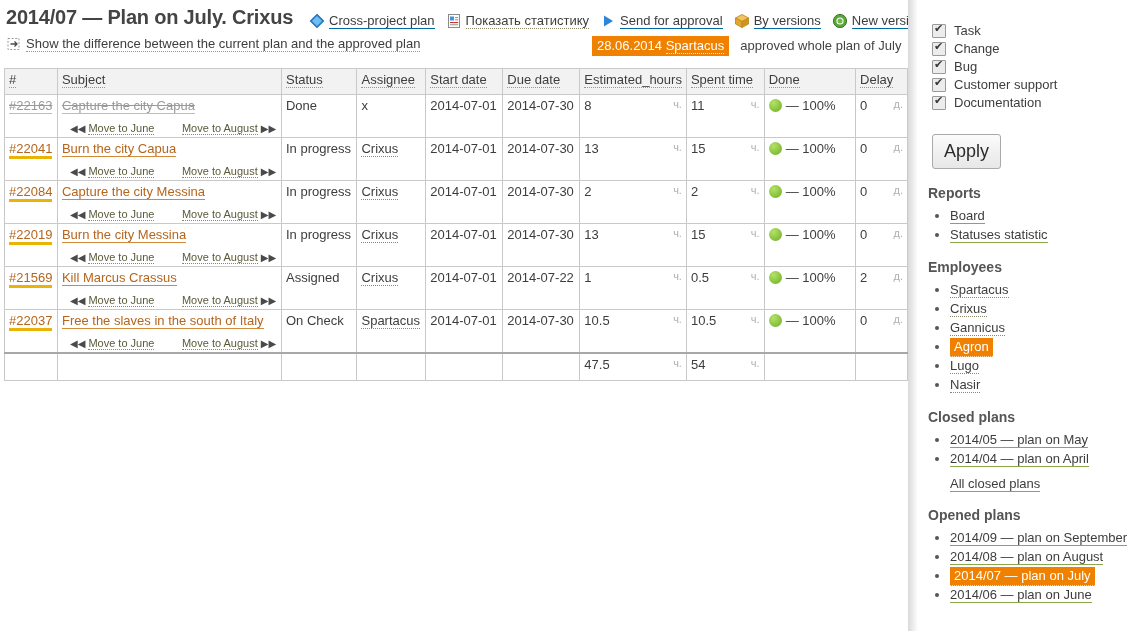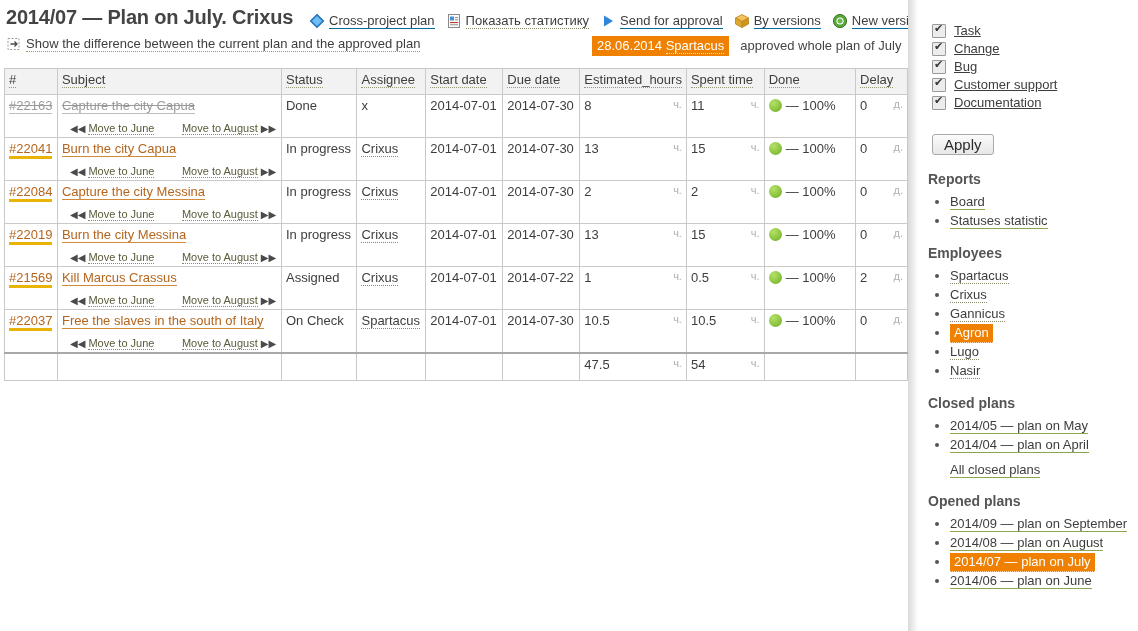--- a/index.html
+++ b/index.html
@@ -84,23 +84,23 @@
          vertical-align:-2px; margin-right:4px;}
   .donetxt{ color:#3d3d3d; }
   tr.total td{ height:20px; border-top:2px solid #a8a8a8; }
 
   
   #right{ padding-top:22px; box-sizing:border-box; }
   .chk-item{ display:flex; align-items:center; height:17px; margin-bottom:1px; padding-left:14px;}
   .cbox{ width:12px; height:12px; border:1px solid #9a9a9a; background:#ececec;
          margin-right:8px; position:relative; border-radius:1px; flex:0 0 auto;}
   .cbox:after{ content:"✔"; position:absolute; left:1px; top:-3px; font-size:11px; color:#3a3a3a; }
-  .chk-lbl{ font-size:13px; color:#3d3d3d;text-decoration:underline; }
+  .chk-lbl{ font-size:13px; color:#3d3d3d; }
   .gap{ height:12px; }
-  .applybtn{ margin:10px 0 0 14px; padding:1px 11px; font-size:15px; color:#2b2b2b;
+  .applybtn{ margin:10px 0 0 14px; padding:6px 11px; font-size:18px; color:#2b2b2b;
              background:linear-gradient(#fbfbfb,#e7e7e7); border:1px solid #a9a9a9; border-radius:3px;}
   .sec-title{ font-size:14px; font-weight:bold; color:#555555; margin:16px 0 6px 10px; }
   ul.slist{ margin:0 0 0 10px; padding-left:22px; }
   ul.slist li{ margin:0 0 2px 0; font-size:13px; line-height:17px; color:#3d3d3d; }
   ul.slist li::marker{ color:#555; }
   .slink{ border-bottom:1px solid #8aa84b; color:#3d3d3d; }
   .slink.dot{ border-bottom:1px dotted #8a8a6a; }
   .slink.hi{ background:#f08000; color:#ffffff; padding:1px 4px 2px 4px; border-bottom:1px dotted #ffd8b0;}
   .plain-link{ display:block; margin:9px 0 0 32px; font-size:13px; }
 </style>

